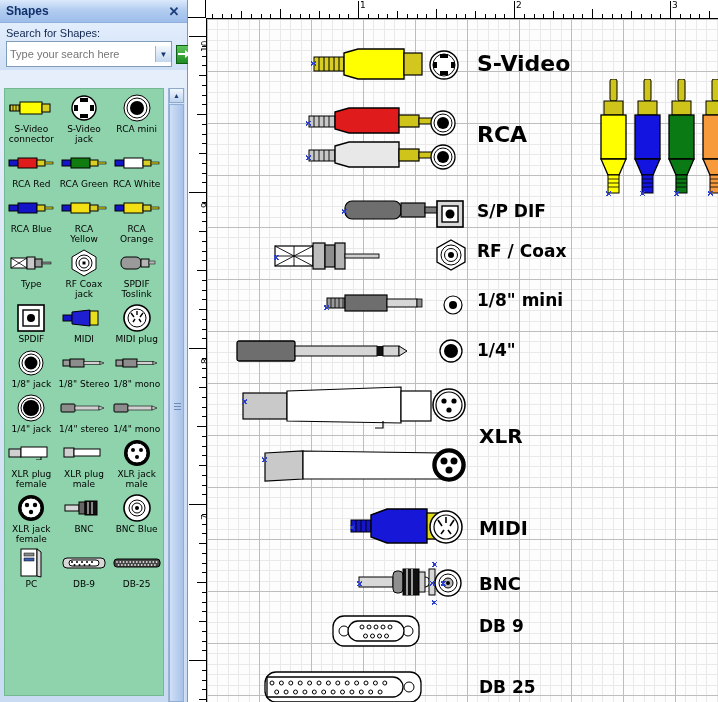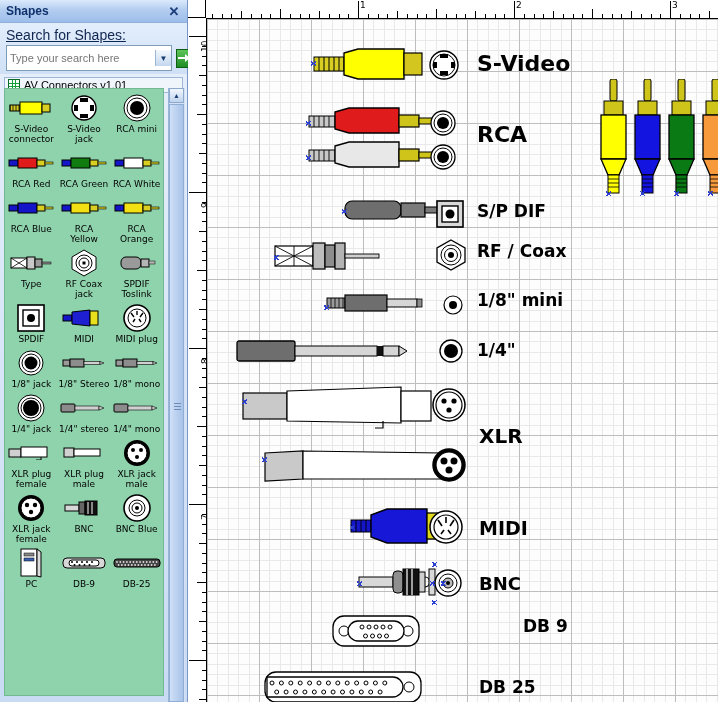--- a/index.html
+++ b/index.html
@@ -11,21 +11,21 @@
   .shapes-panel{position:absolute;left:0;top:0;width:188px;height:702px;
       background:linear-gradient(to bottom,#e8f0fb,#c9dbf3);
       border-right:1px solid #7a96c8;box-sizing:border-box;}
   .panel-title{height:22px;background:linear-gradient(to bottom,#dceafc 0%,#b3cdf0 45%,#9cbdea 100%);
       border-bottom:1px solid #8fb0dd;display:flex;align-items:center;padding:0 6px;}
   .panel-title .t{font-weight:bold;font-size:12px;color:#10316b;flex:1;}
   .close-x{width:14px;height:14px;display:flex;align-items:center;justify-content:center;
       font-size:13px;font-weight:bold;color:#1b3c78;cursor:pointer;line-height:1;}
 
   .search-area{padding:4px 6px 3px 6px;background:linear-gradient(to bottom,#e3eefc,#cfe0f6);}
-  .search-label{font-size:14px;color:#11264f;margin-bottom:2px;text-decoration:underline;}
+  .search-label{font-size:11px;color:#11264f;margin-bottom:2px;}
   .search-row{display:flex;align-items:center;gap:4px;}
   .combo{flex:1;height:26px;background:#fff;border:1px solid #7f9db9;display:flex;align-items:center;
       box-sizing:border-box;}
   .combo input{border:0;outline:0;flex:1;font-size:11px;padding:0 3px;background:transparent;
       font-family:"Liberation Sans",sans-serif;color:#000;height:16px;}
   .combo .arrow{width:15px;height:16px;background:linear-gradient(to bottom,#f4f8fd,#c3d7ef);
       border-left:1px solid #9bb5d2;display:flex;align-items:center;justify-content:center;
       font-size:8px;color:#12396e;}
   .go-btn{width:22px;height:19px;background:linear-gradient(to bottom,#5ec45a,#1d8c22);
       border:1px solid #0d5f14;display:flex;align-items:center;justify-content:center;
@@ -112,24 +112,20 @@
           <div class="arrow">▼</div>
         </div>
         <div class="go-btn">
           <svg width="14" height="12" viewBox="0 0 14 12">
             <path d="M1 5h7V2l5 4-5 4V7H1z" fill="#ffffff"></path>
           </svg>
         </div>
       </div>
     </div>
 
-    <div class="stencil-header">
-      <span class="sten-ico"></span>
-      <span class="nm">AV Connectors v1.01</span>
-    </div>
 
     <div class="gallery-wrap">
       <div class="gal-grid" id="gal-grid">
           <div class="gal-item">
             <div class="gal-art">
               <svg width="46" height="16" viewBox="0 0 46 16">
                 <rect x="2" y="5" width="10" height="6" fill="#d8cf22" stroke="#000"></rect>
                 <path d="M2 5v6M5 5v6M8 5v6M11 5v6" stroke="#000" stroke-width=".8"></path>
                 <rect x="12" y="2" width="22" height="12" fill="#ffff00" stroke="#000"></rect>
                 <rect x="34" y="4" width="8" height="8" fill="#d8cf22" stroke="#000"></rect>
@@ -826,21 +822,21 @@
                 <circle cx="38" cy="14" r="2"></circle>
                 <circle cx="45" cy="14" r="2"></circle>
                 <circle cx="52" cy="14" r="2"></circle>
                 <circle cx="59" cy="14" r="2"></circle>
                 <circle cx="34.5" cy="23" r="2"></circle>
                 <circle cx="41.5" cy="23" r="2"></circle>
                 <circle cx="48.5" cy="23" r="2"></circle>
                 <circle cx="55.5" cy="23" r="2"></circle>
               </g>
             </svg></div>
-          <div class="row-label" style="left:272px;top:597px;position:absolute;font-size:17px;padding-left:44px;">DB 9</div>
+          <div class="row-label" style="left:272px;top:597px;position:absolute;font-size:17px;">DB 9</div>
           <div style="position:absolute;left:56px;top:650px;"><svg width="160" height="36" viewBox="0 0 160 36">
               <rect x="2" y="3" width="156" height="30" rx="11" fill="#fff" stroke="#000" stroke-width="1.3"></rect>
               <circle cx="146" cy="18" r="5" fill="#fff" stroke="#000"></circle>
               <path d="M4 8h126a9 9 0 0 1 0 20H4z" fill="#fff" stroke="#000" stroke-width="1.3"></path>
               <g fill="none" stroke="#000">
                 <circle cx="9" cy="14" r="2"></circle>
                 <circle cx="18.4" cy="14" r="2"></circle>
                 <circle cx="27.8" cy="14" r="2"></circle>
                 <circle cx="37.2" cy="14" r="2"></circle>
                 <circle cx="46.6" cy="14" r="2"></circle>

